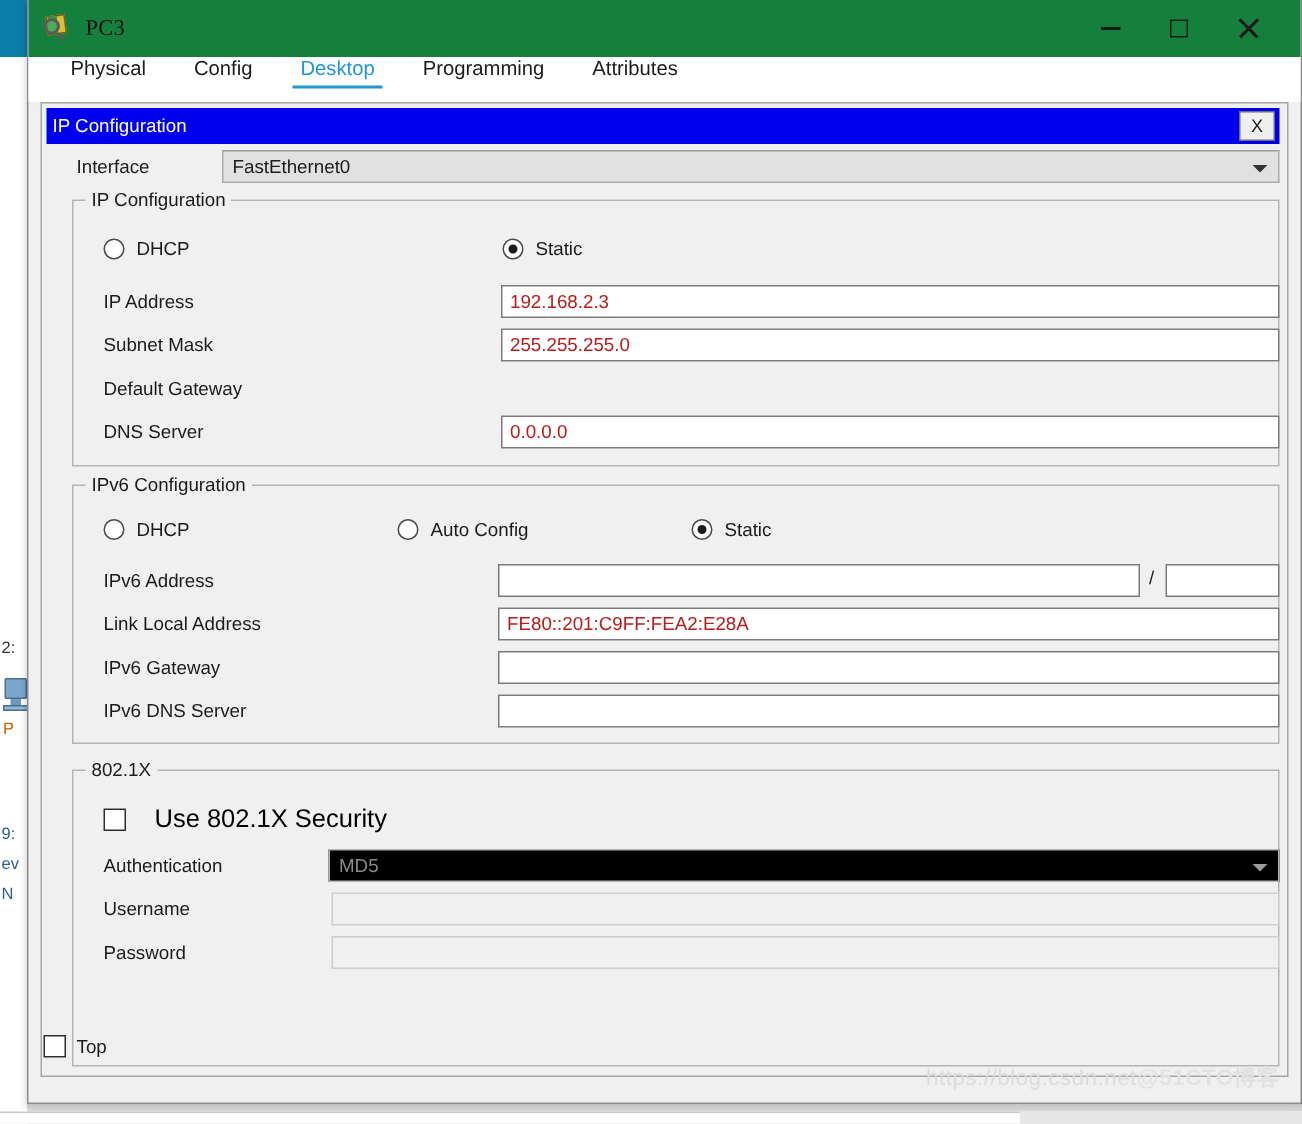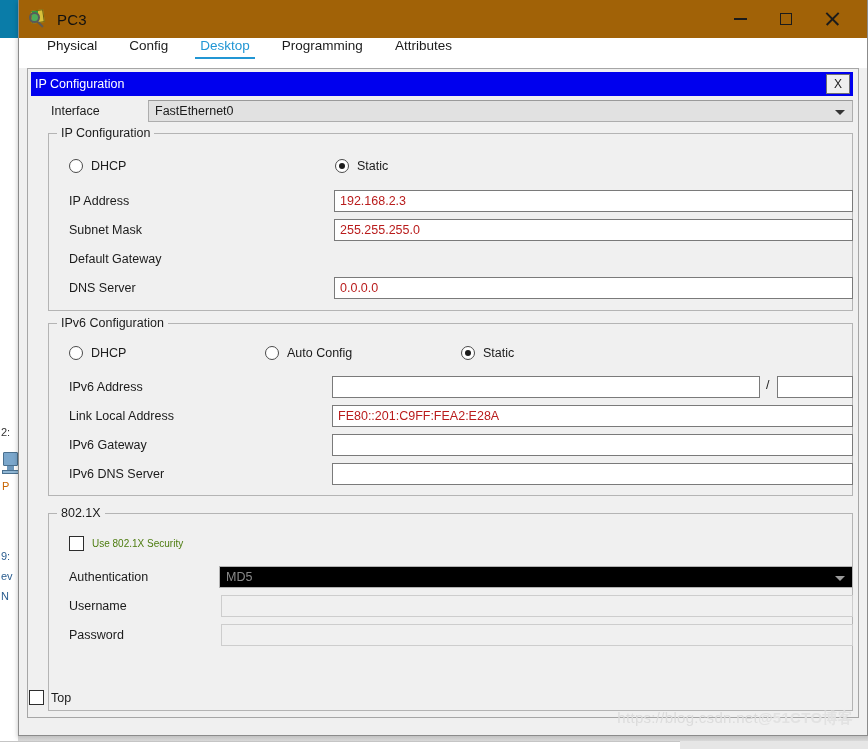--- a/index.html
+++ b/index.html
@@ -85,23 +85,24 @@
     position: absolute;
     left: 856px; top: 0;
     width: 12px; height: 38px;
     background: #0a7ca8;
   }
 
   
   #titlebar {
     position: relative;
     height: 38px;
-    background: #a16207;
+    background: #15803d;
     display: flex;
     align-items: center;
+    font-family: Liberation Serif, serif;
   }
   #app-icon {
     position: relative;
     width: 20px; height: 20px;
     margin-left: 10px;
     flex: 0 0 auto;
   }
   #app-icon .pie {
     position: absolute;
     left: 2px; top: 1px;
@@ -324,23 +325,23 @@
     display: flex; align-items: center;
     cursor: default;
   }
   .checkbox .box {
     width: 15px; height: 15px;
     border: 1.5px solid #2d2d2d;
     background: #fff;
     flex: 0 0 auto;
   }
   .checkbox .clabel {
-    margin-left: 8px;
-    font-size: 10px;
-    color: #4d7c0f;
+    margin-left: 19px;
+    font-size: 17px;
+    color: #000000;
     white-space: nowrap;
   }
 
   
   .tinput {
     position: absolute;
     height: 22px;
     background: #ffffff;
     border: 1px solid #7a7a7a;
     font-size: 12.5px;

